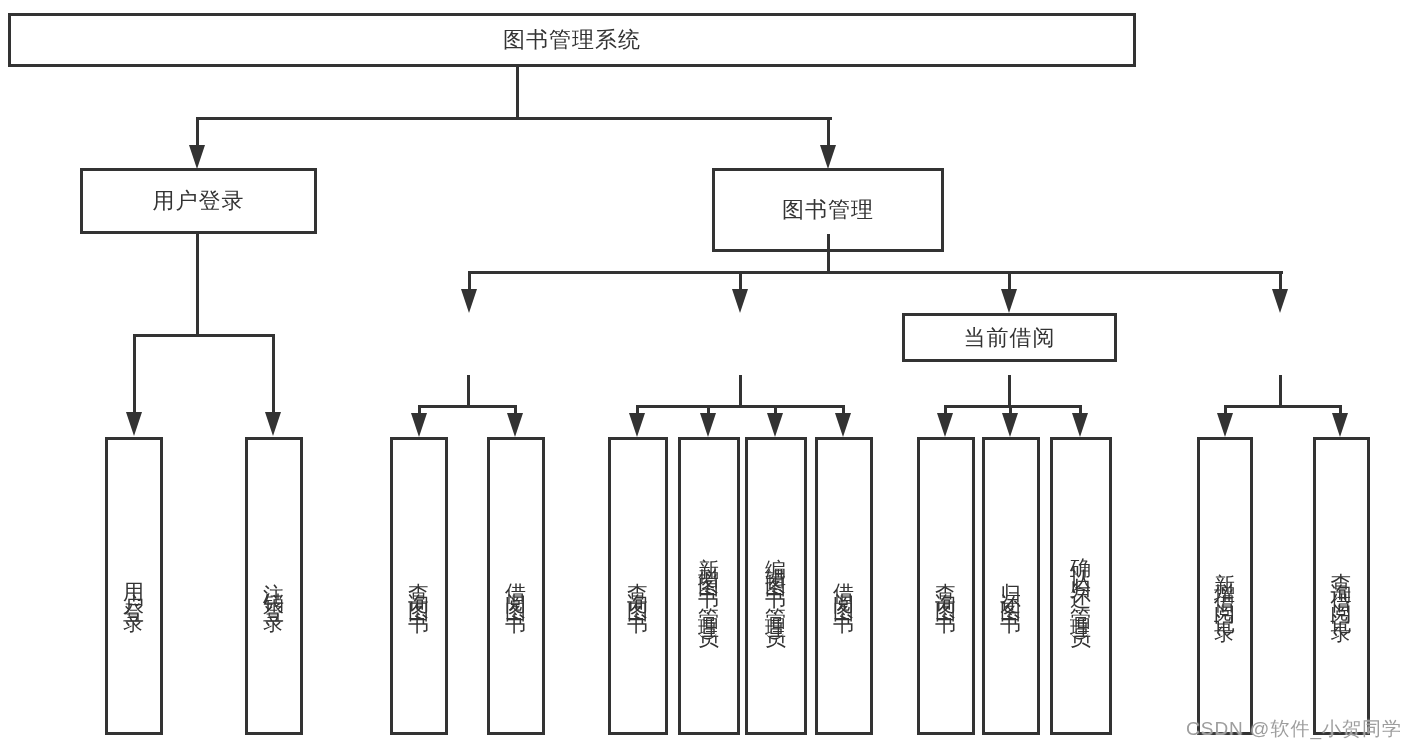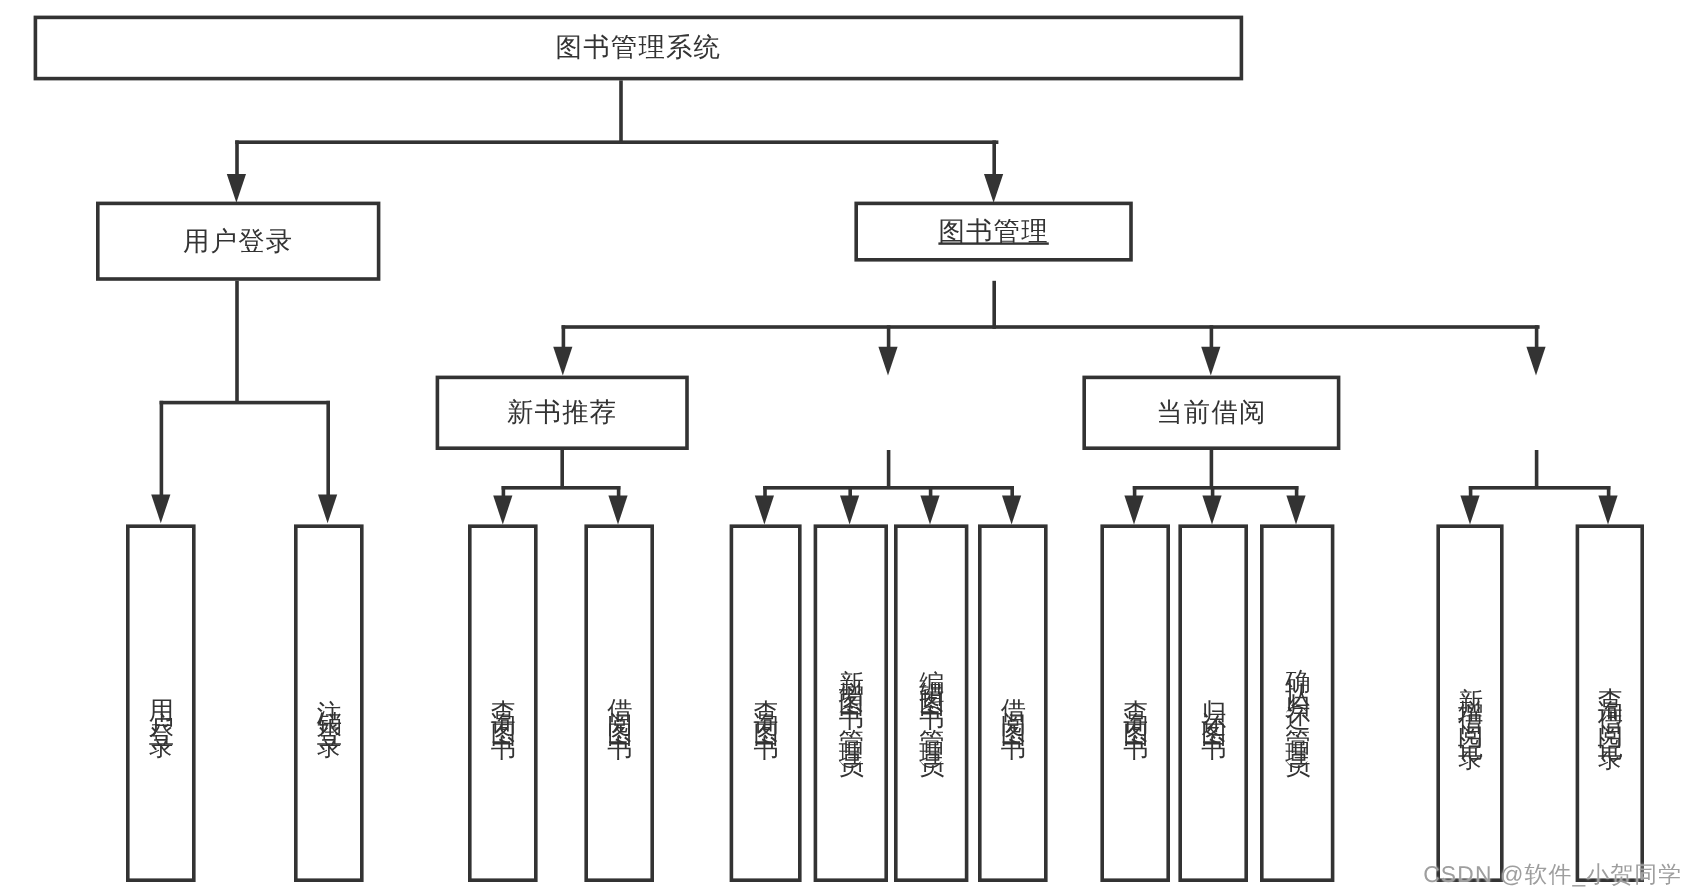--- a/index.html
+++ b/index.html
@@ -57,35 +57,32 @@
     letter-spacing: 1px;
     white-space: nowrap;
     text-shadow: 0 0 2px #ffffff;
   }
 </style>
 </head>
 <body>
 
 <div class="stage">
 
-  <div class="box" style="left:28px; top:13px; width:1008px; height:54px;text-align:right;">
+  <div class="box" style="left:8px; top:13px; width:1128px; height:54px;text-align:right;">
     <span>图书管理系统</span>
   </div>
 
   <div class="box" style="left:80px; top:168px; width:237px; height:66px;">
     <span>用户登录</span>
   </div>
-  <div class="box" style="left:712px; top:168px; width:232px; height:50px;text-decoration:underline;">
+  <div class="box" style="left:712px; top:168px; width:232px; height:84px;">
     <span>图书管理</span>
   </div>
 
-  <div class="box" style="left:363px; top:313px; width:211px; height:62px;">
-    <span>新书推荐</span>
-  </div>
-  <div class="box" style="left:902px; top:313px; width:215px; height:62px;">
+  <div class="box" style="left:902px; top:313px; width:215px; height:49px;">
     <span>当前借阅</span>
   </div>
 
   <div class="vbox" style="left:105px; width:58px;">
     <span>用户登录</span>
   </div>
   <div class="vbox" style="left:245px; width:58px;">
     <span>注销登录</span>
   </div>
 

